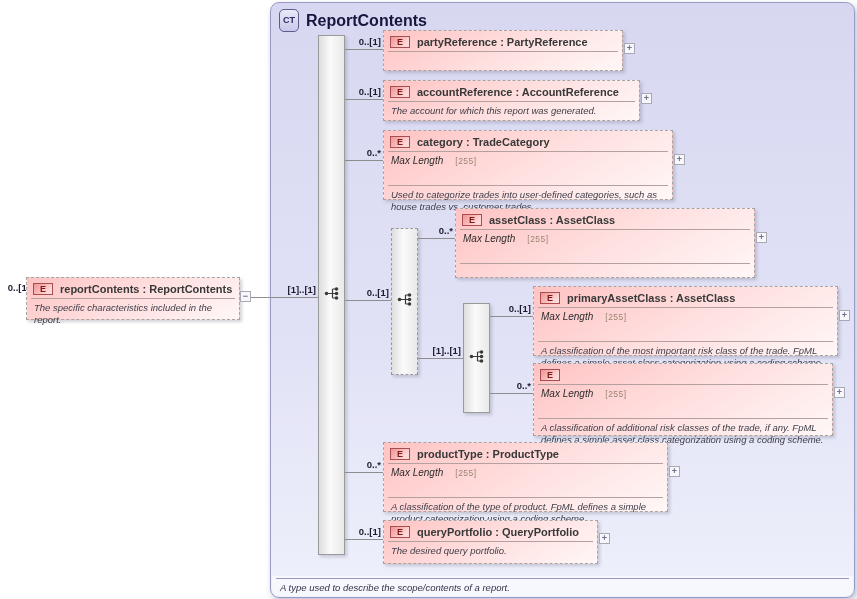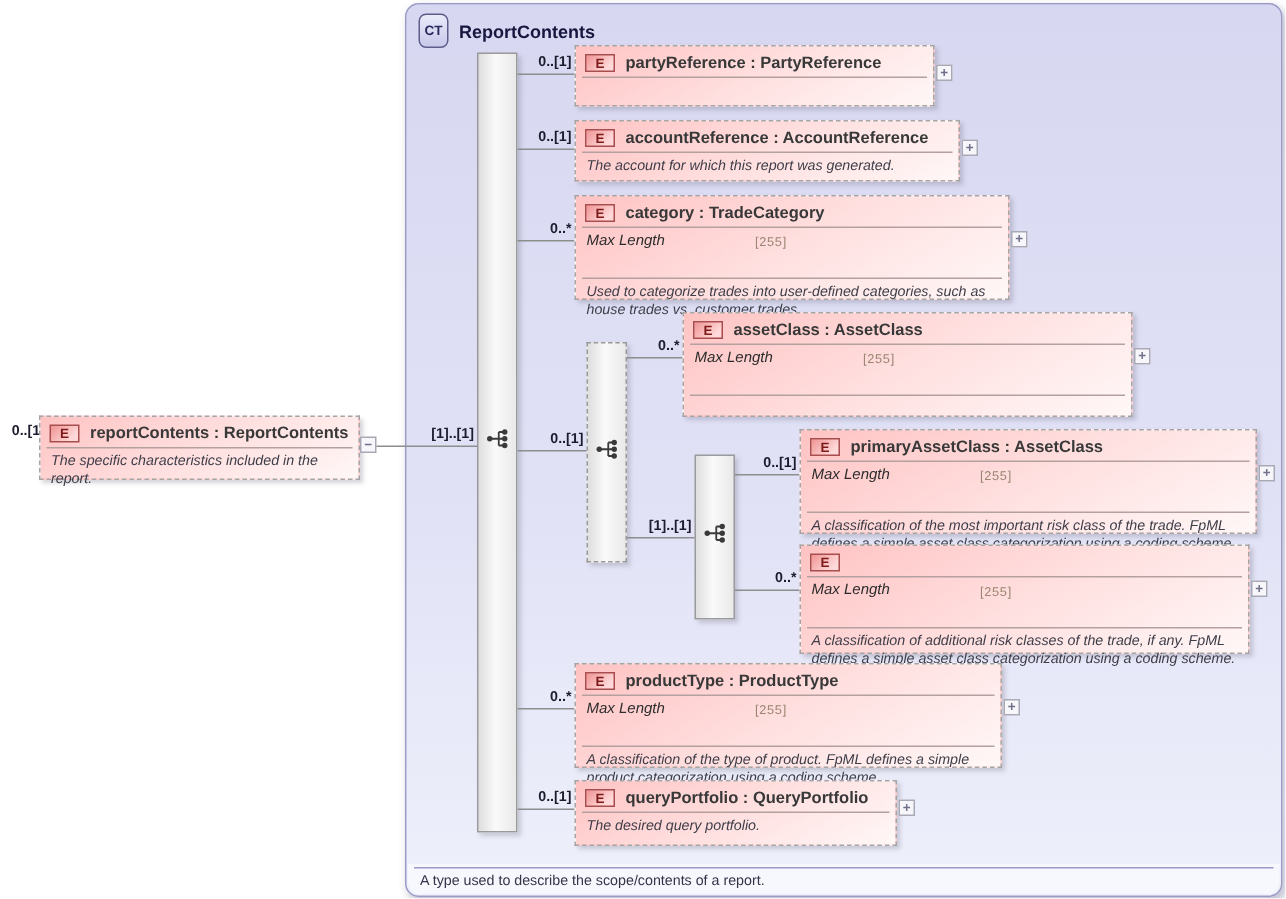--- a/index.html
+++ b/index.html
@@ -14,45 +14,45 @@
     border:1px solid #9a9ac6; border-radius:9px;
     background:linear-gradient(180deg,#d7d7f1 0%,#e1e1f6 55%,#eef0fb 100%);
     box-shadow:2px 3px 6px rgba(110,110,150,.45);
   }
   .ct-header { position:absolute; left:8px; top:6px; display:flex; align-items:center; gap:7px; }
   .ct-badge {
     border:1.5px solid #5d5d8c; border-radius:5px; padding:4px 3px; height:13px;
     font-size:9px; font-weight:bold; line-height:13px; color:#2b2b5e;
     background:linear-gradient(180deg,#eaeafa,#c8c8ea);
   }
-  .ct-title { font-size:12px; font-weight:bold; color:#16163e; }
+  .ct-title { font-size:16px; font-weight:bold; color:#16163e; }
   .ct-footerbg { position:absolute; left:1px; right:1px; bottom:1px; height:20px;
     background:rgba(255,255,255,.55); border-radius:0 0 8px 8px; }
   .ct-footer-line { position:absolute; left:5px; right:5px; top:575px; border-top:1px solid #9a9ac6; }
-  .ct-footer { position:absolute; left:9px; top:579px; font-size:9.5px; color:#33334a; }
+  .ct-footer { position:absolute; left:9px; top:579px; font-size:9.5px; font-style:italic; color:#33334a; }
 
   
   .ebox {
     position:absolute; box-sizing:border-box;
     border:1px dashed #a5a5a5;
     background:linear-gradient(150deg,#ffc3c3 0%,#ffdfdf 50%,#fff7f7 100%);
     box-shadow:2px 2px 3px rgba(100,100,120,.28);
   }
   .ebox-header { display:flex; align-items:center; gap:7px; padding:3px 6px 1px; height:15px; }
   .e-badge {
     width:20px; height:12px; flex:0 0 20px;
     border:1px solid #a84e4e; box-sizing:border-box;
     background:linear-gradient(135deg,#f09494 0%,#ffd9d9 80%);
     color:#7d1b1b; font-size:9px; font-weight:bold; text-align:center; line-height:10px;
   }
   .ebox-title { font-size:11px; font-weight:bold; color:#383838; white-space:nowrap; }
   .ebox-sep { border-top:1px solid #b5a0a0; margin:1px 4px 0; }
   .facet-row { display:flex; gap:12px; align-items:flex-end; padding:2px 7px 18px; height:12px; }
   .facet-label { font-size:10px; font-style:italic; color:#2c2c2c; }
-  .facet-value { font-size:8.5px; color:#9a8672; letter-spacing:.5px;margin-left:48px; }
+  .facet-value { font-size:8.5px; color:#9a8672; letter-spacing:.5px; }
   .ebox-desc { padding:3px 7px 2px; font-size:9.5px; font-style:italic; color:#3d3d48; line-height:1.28; }
 
   
   .handle {
     position:absolute; width:11px; height:11px; box-sizing:border-box;
     border:1px solid #a9a9b5; background:#f7f7fb; color:#70708a;
     font-size:9px; line-height:9px; text-align:center; font-weight:bold;
   }
 
   

